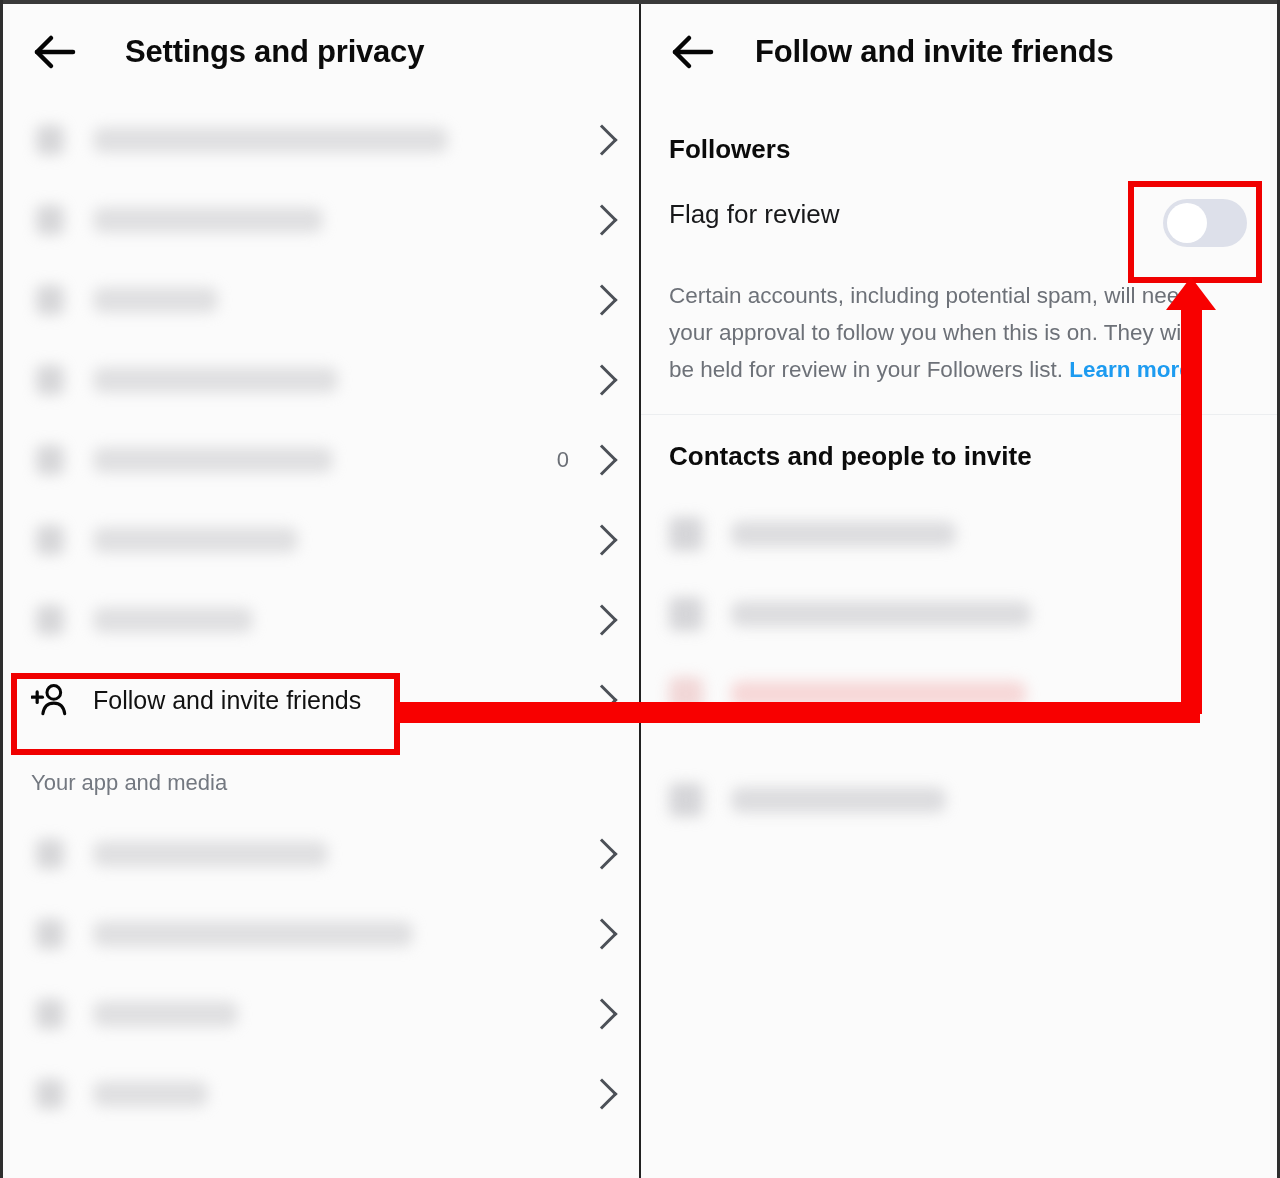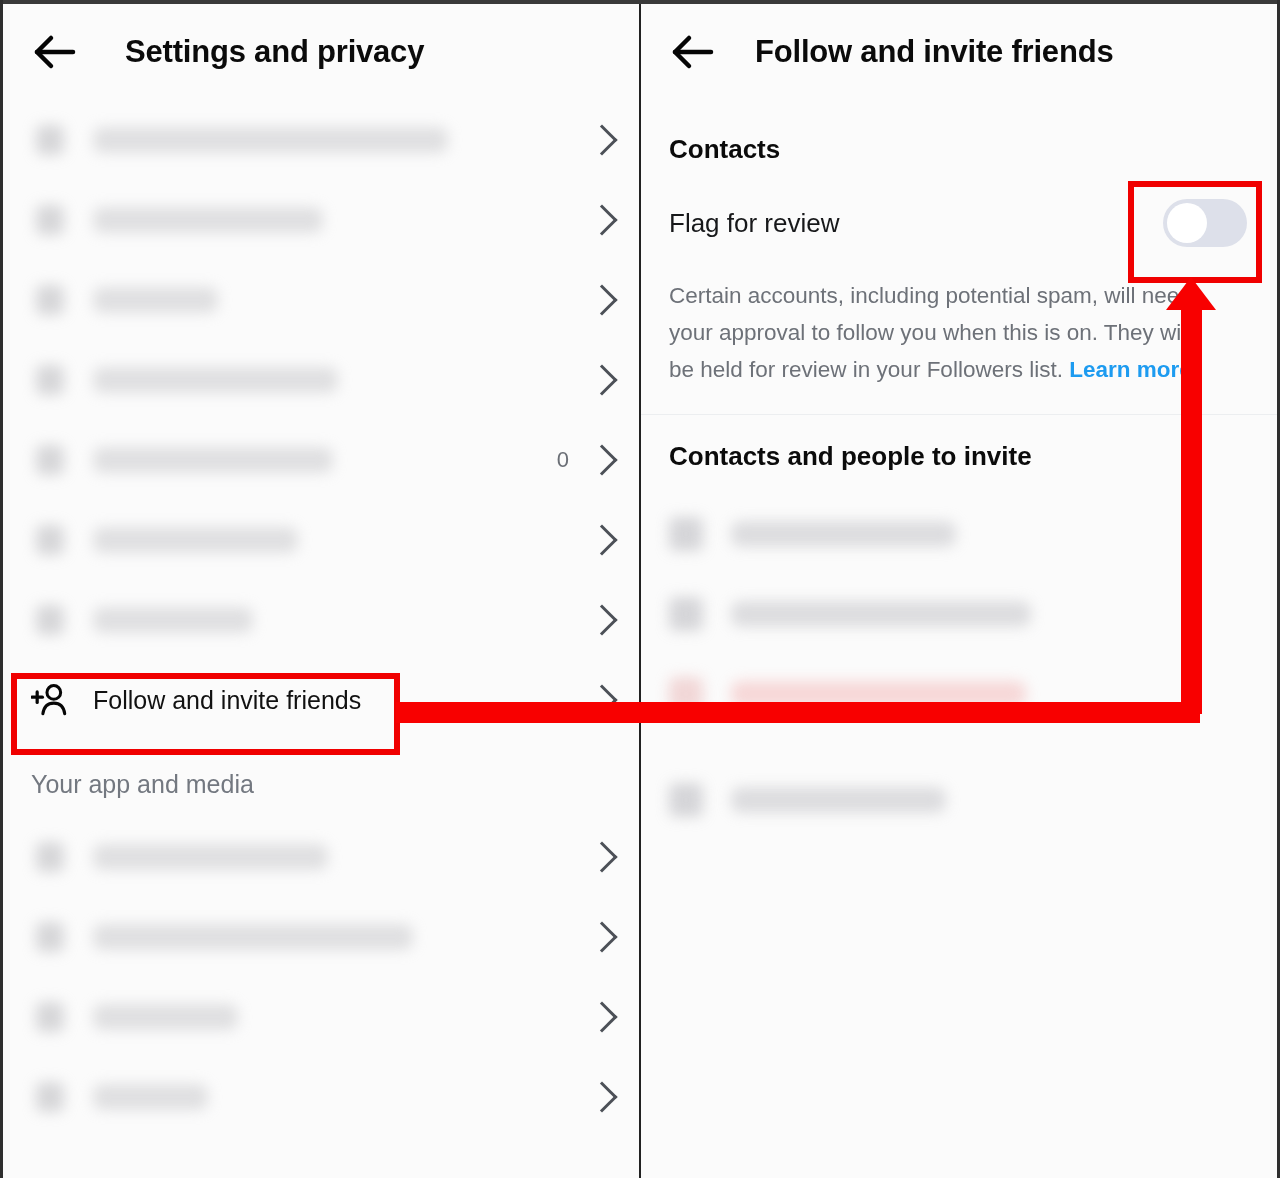--- a/index.html
+++ b/index.html
@@ -122,35 +122,35 @@
     display: inline-block;
   }
   .blurred .row-icon-shape {
     width: 28px; height: 30px;
     background: #b9b9bd;
     border-radius: 6px;
   }
 
   .section-header {
     padding: 30px 28px 18px 28px;
-    font-size: 25px;
+    font-size: 22px;
     color: #737880;
   }
 
   
   .group-title {
     padding: 34px 28px 0 28px;
     font-size: 26px;
     font-weight: bold;
     color: #0b0b0b;
   }
 
   .toggle-row {
     display: flex;
-    align-items: center;
+    align-items: flex-start;
     padding: 34px 30px 0 28px;
   }
   .toggle-label {
     font-size: 26px;
     color: #17181a;
   }
   .toggle-spacer { flex: 1 1 auto; }
 
   .switch {
     position: relative;
@@ -404,21 +404,21 @@
     <div class="app-header">
       <div class="back-arrow">
         <svg width="52" height="52" viewBox="0 0 52 52" aria-hidden="true">
           <line x1="8" y1="26" x2="44" y2="26" stroke="#050505" stroke-width="4.5" stroke-linecap="round"></line>
           <polyline points="22,12 8,26 22,40" fill="none" stroke="#050505" stroke-width="4.5" stroke-linecap="round" stroke-linejoin="round"></polyline>
         </svg>
       </div>
       <div class="app-title">Follow and invite friends</div>
     </div>
 
-    <div class="group-title">Contacts</div>
+    <div class="group-title">Followers</div>
 
     <div class="toggle-row">
       <div class="toggle-label">Flag for review</div>
       <div class="toggle-spacer"></div>
       <div class="switch">
         <div class="knob"></div>
       </div>
     </div>
 
     <div class="help-text">

